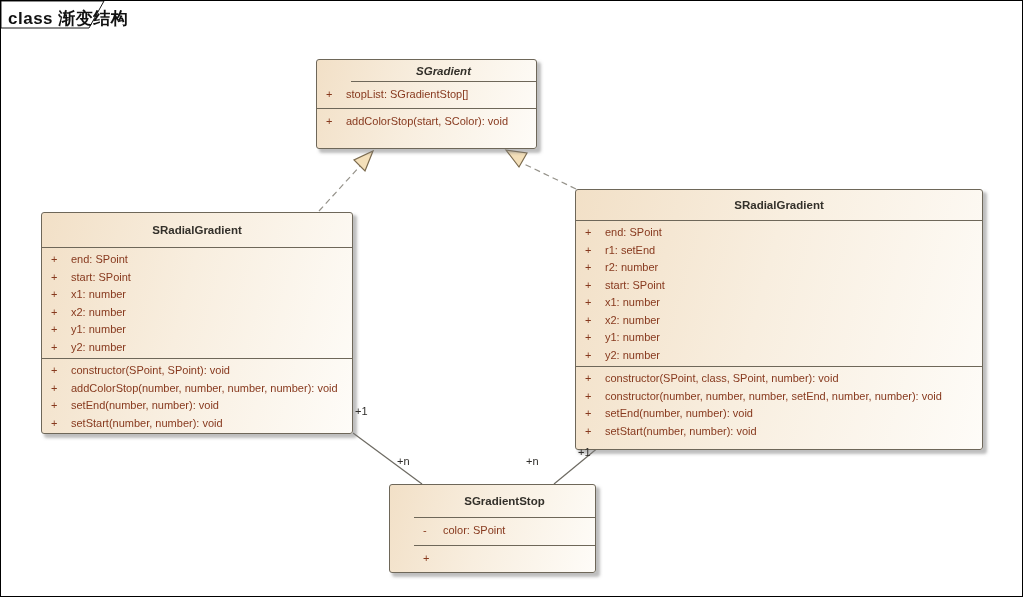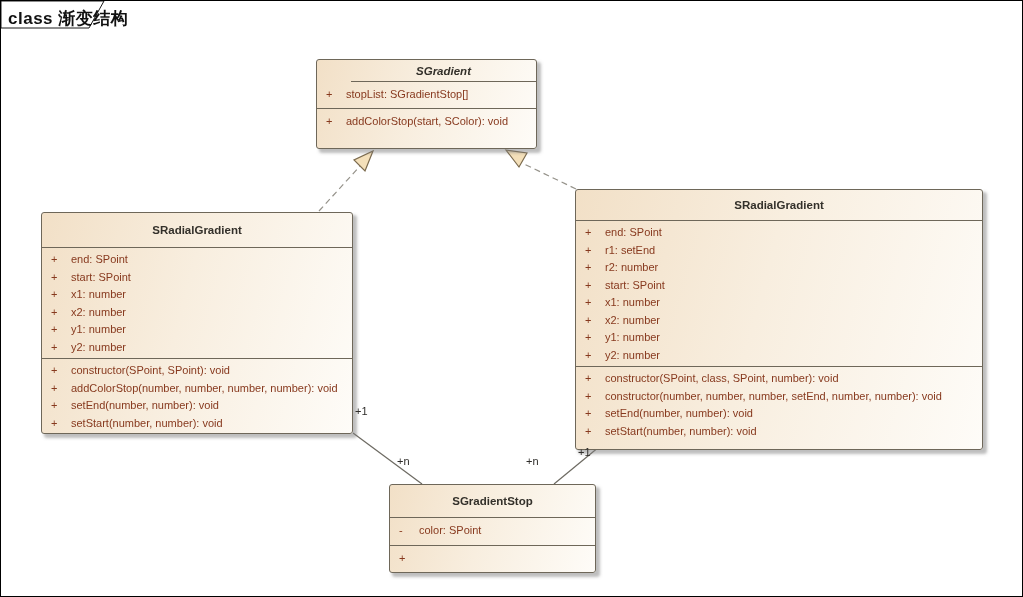--- a/index.html
+++ b/index.html
@@ -193,21 +193,21 @@
         <span class="vis">+</span>
         <span class="mtext">setEnd(number, number): void</span>
       </div>
       <div class="member">
         <span class="vis">+</span>
         <span class="mtext">setStart(number, number): void</span>
       </div>
     </div>
   </div>
 
-  <div class="uml-class" id="box-sstop" style="left:388px;top:483px;width:207px;height:89px;">
+  <div class="uml-class" id="box-sstop" style="left:388px;top:483px;width:207px;height:89px;padding-left:24px;">
     <div class="uml-title" style="height:33px;">SGradientStop</div>
     <div class="compartment attrs" style="height:28px;padding-top:4px;">
       <div class="member">
         <span class="vis">-</span>
         <span class="mtext">color: SPoint</span>
       </div>
     </div>
     <div class="compartment methods" style="height:28px;padding-top:4px;">
       <div class="member">
         <span class="vis">+</span>

